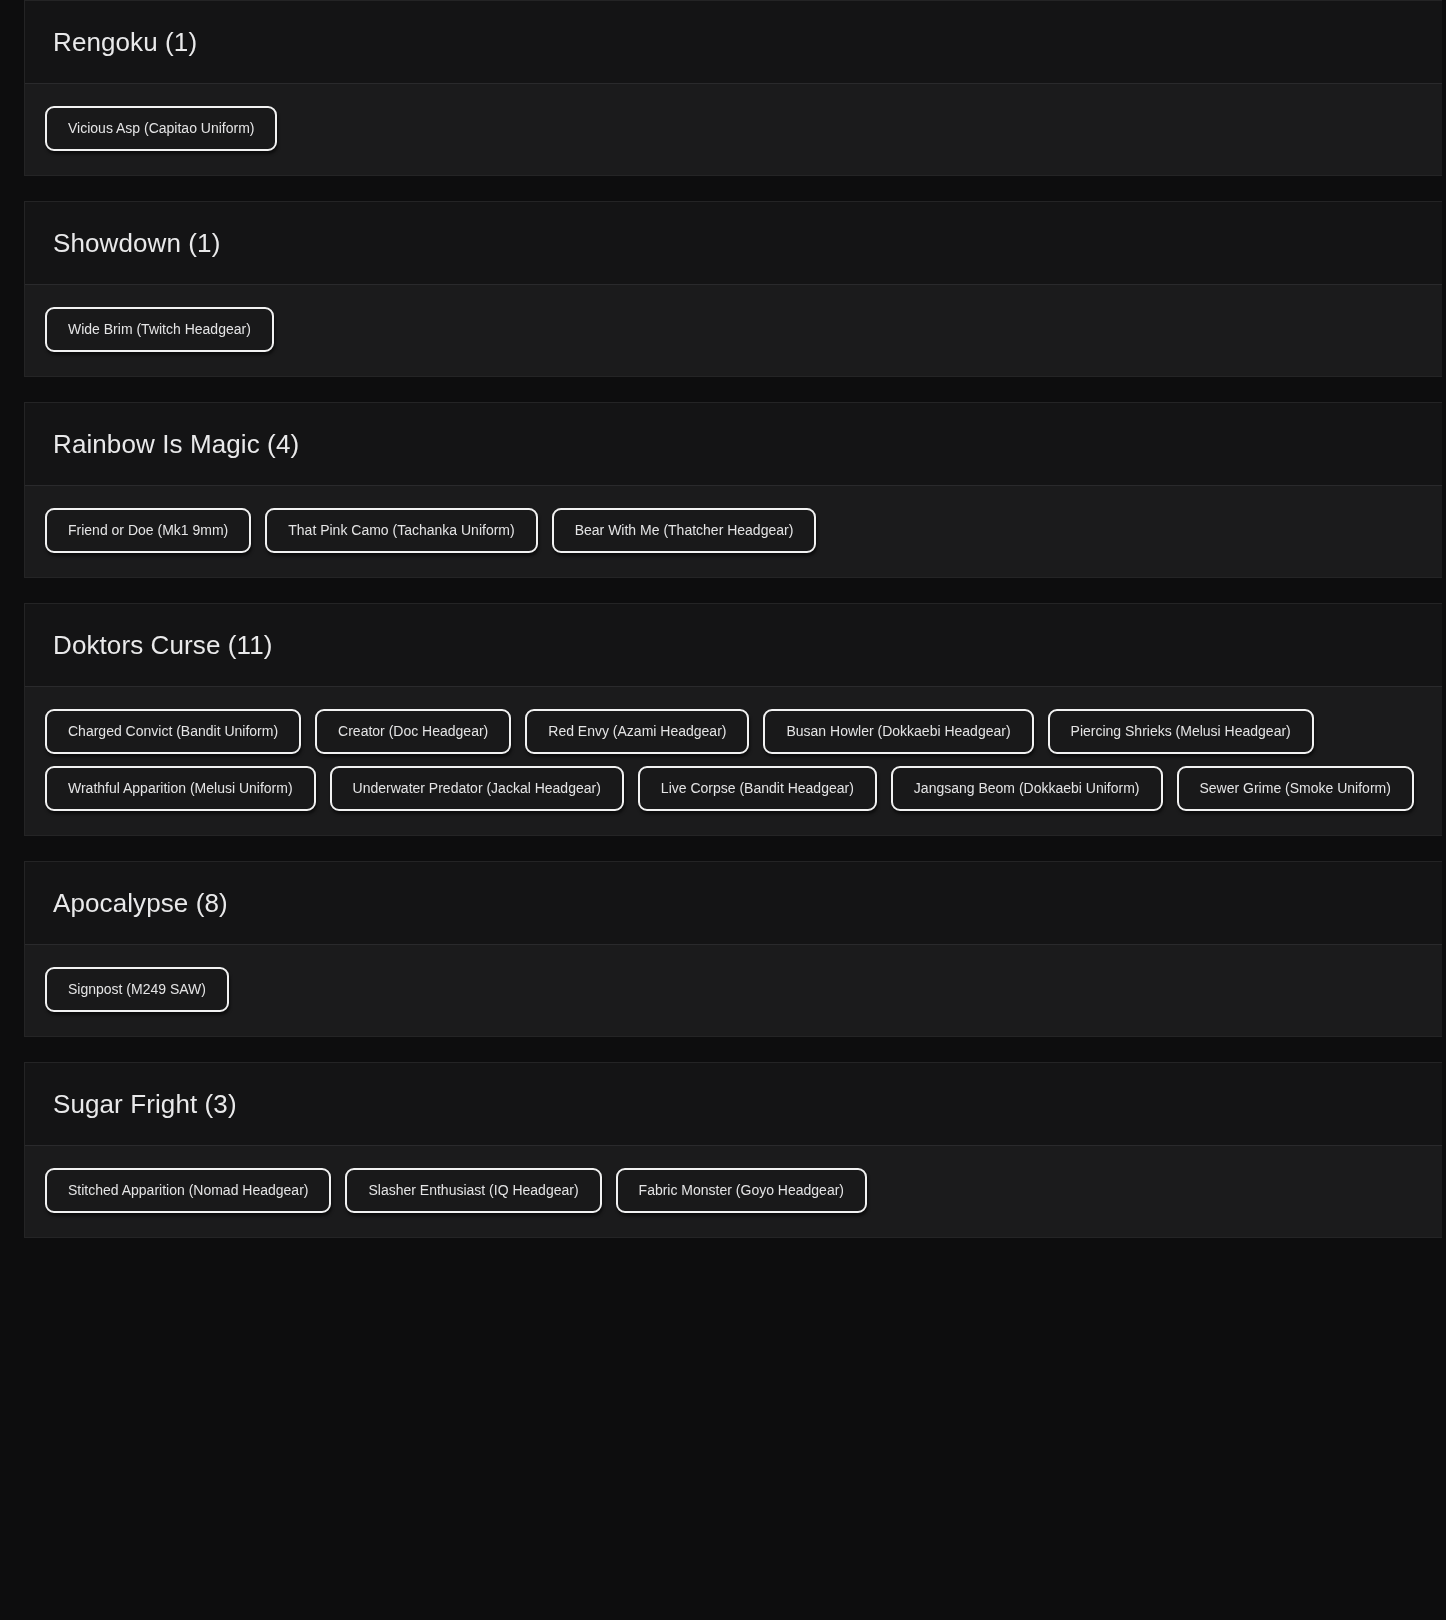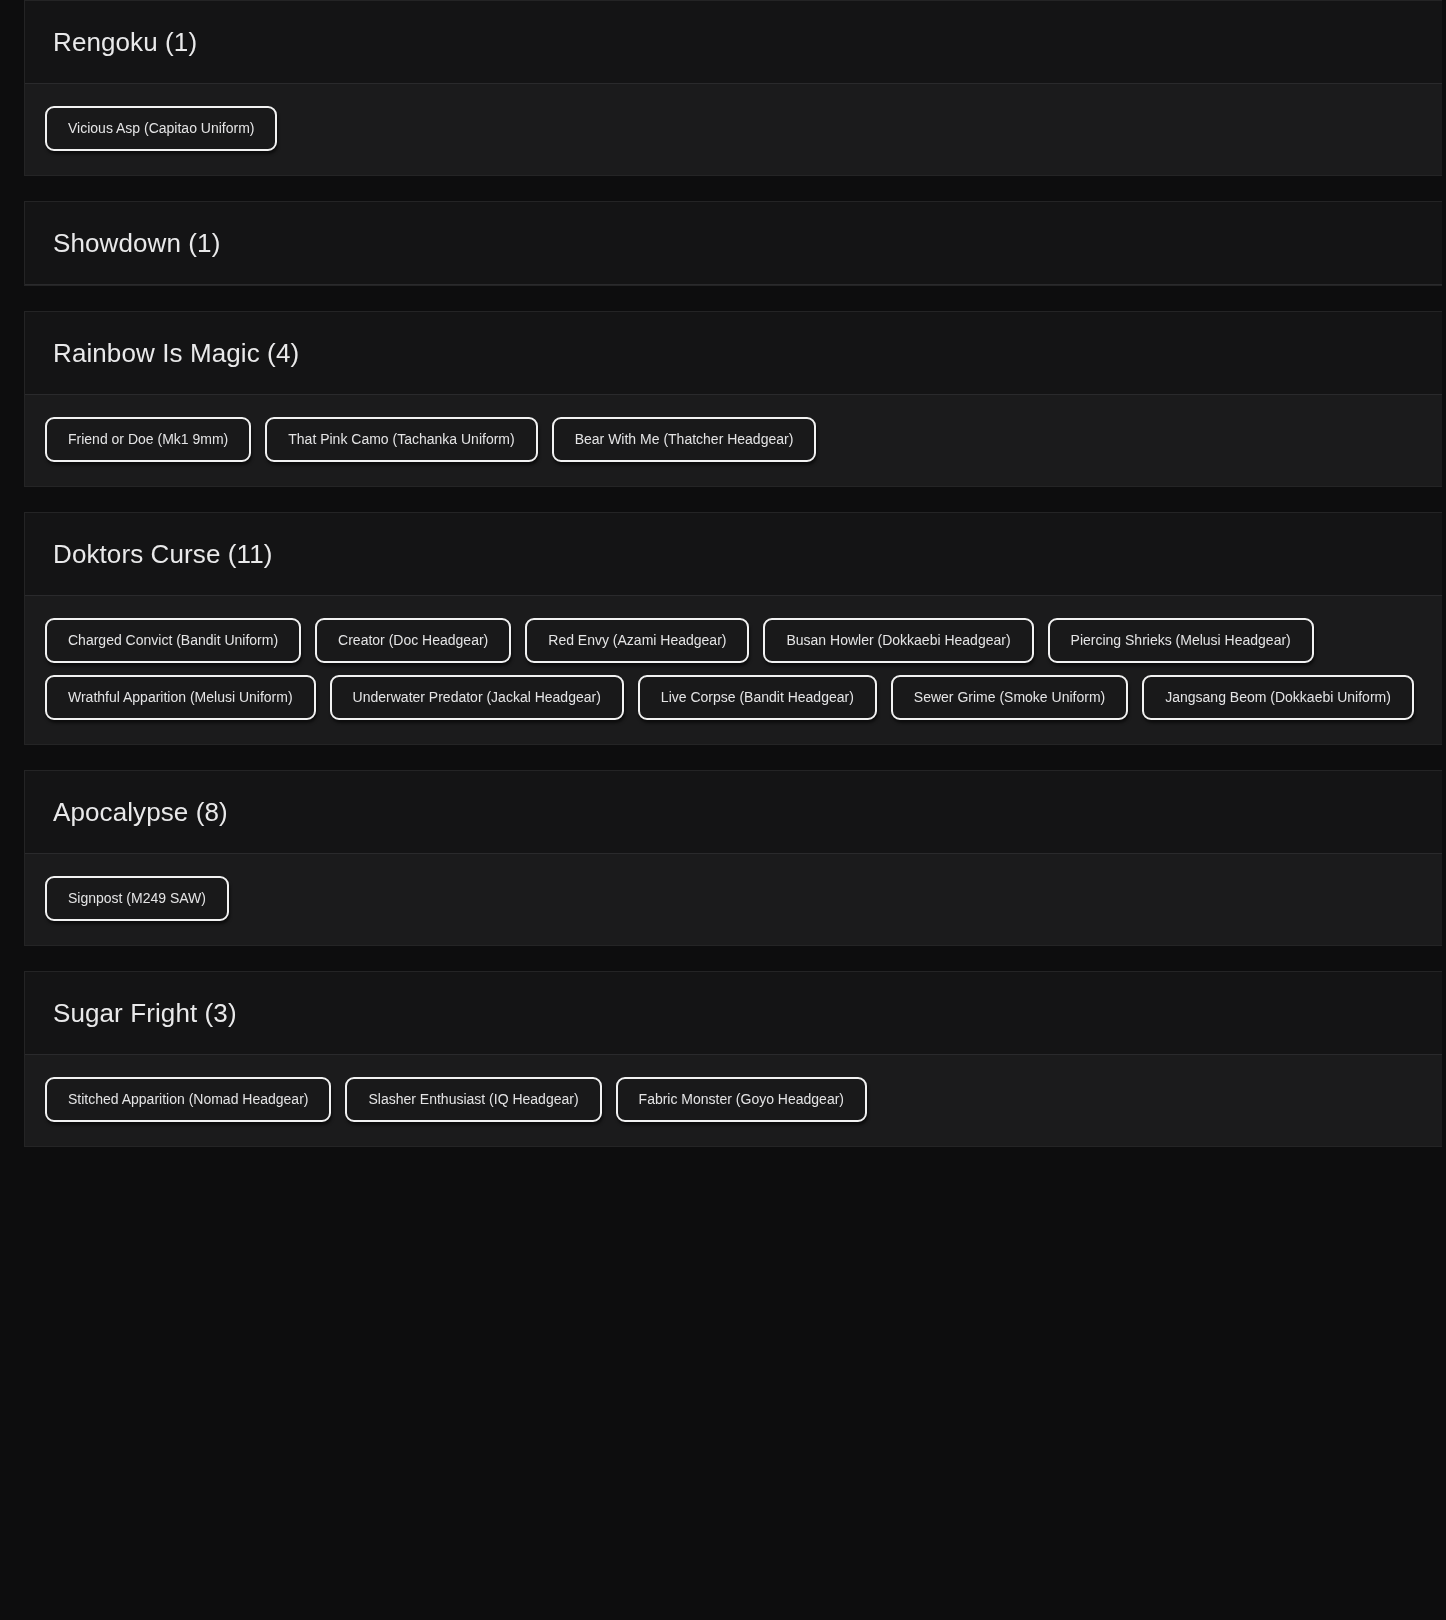--- a/index.html
+++ b/index.html
@@ -85,20 +85,23 @@
         <div class="bundle-title">Rengoku (1)</div>
       </div>
       <div class="bundle-body">
         <div class="item-chip">Vicious Asp (Capitao Uniform)</div>
       </div>
     </div>
     <div class="bundle-card">
       <div class="bundle-header">
         <div class="bundle-title">Showdown (1)</div>
       </div>
+      <div class="bundle-body">
+        <div class="item-chip">Wide Brim (Twitch Headgear)</div>
+      </div>
     </div>
     <div class="bundle-card">
       <div class="bundle-header">
         <div class="bundle-title">Rainbow Is Magic (4)</div>
       </div>
       <div class="bundle-body">
         <div class="item-chip">Friend or Doe (Mk1 9mm)</div>
         <div class="item-chip">That Pink Camo (Tachanka Uniform)</div>
         <div class="item-chip">Bear With Me (Thatcher Headgear)</div>
       </div>
@@ -109,22 +112,22 @@
       </div>
       <div class="bundle-body">
         <div class="item-chip">Charged Convict (Bandit Uniform)</div>
         <div class="item-chip">Creator (Doc Headgear)</div>
         <div class="item-chip">Red Envy (Azami Headgear)</div>
         <div class="item-chip">Busan Howler (Dokkaebi Headgear)</div>
         <div class="item-chip">Piercing Shrieks (Melusi Headgear)</div>
         <div class="item-chip">Wrathful Apparition (Melusi Uniform)</div>
         <div class="item-chip">Underwater Predator (Jackal Headgear)</div>
         <div class="item-chip">Live Corpse (Bandit Headgear)</div>
+        <div class="item-chip">Jangsang Beom (Dokkaebi Uniform)</div>
         <div class="item-chip">Sewer Grime (Smoke Uniform)</div>
-        <div class="item-chip">Jangsang Beom (Dokkaebi Uniform)</div>
       </div>
     </div>
     <div class="bundle-card">
       <div class="bundle-header">
         <div class="bundle-title">Apocalypse (8)</div>
       </div>
       <div class="bundle-body">
         <div class="item-chip">Signpost (M249 SAW)</div>
       </div>
     </div>

